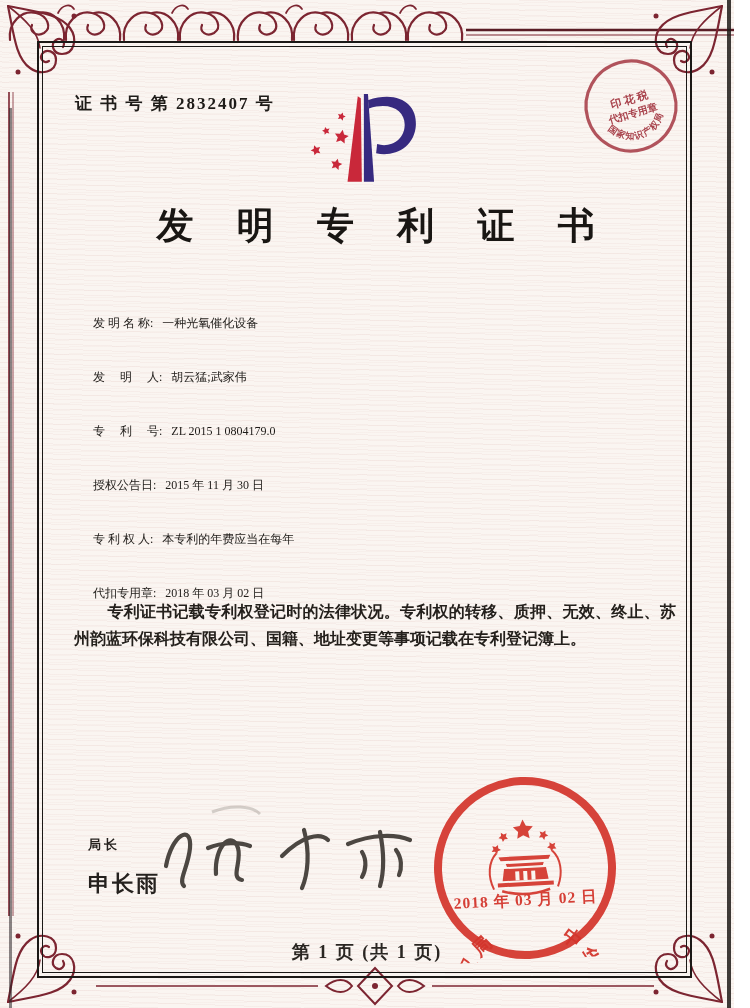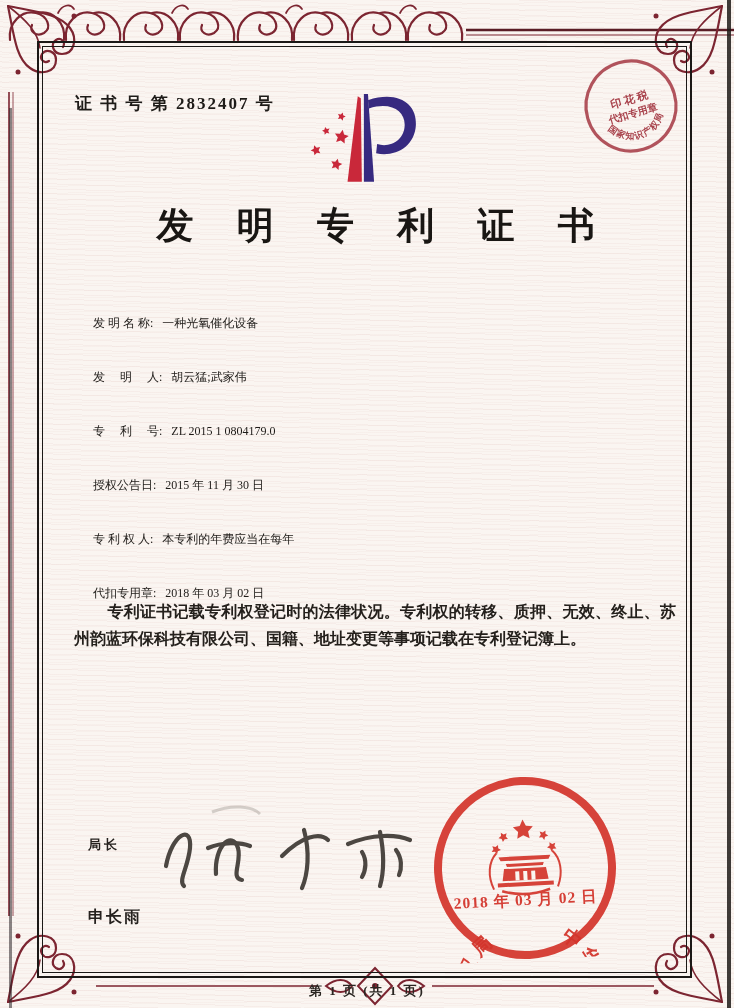--- a/index.html
+++ b/index.html
@@ -26,22 +26,22 @@
          font-size:37px;font-weight:700;letter-spacing:17px;padding-left:34px;box-sizing:border-box;color:#191613;}
   .fields{position:absolute;left:75px;top:0;width:560px;}
   .field{position:absolute;left:0;font-size:12px;font-weight:400;white-space:pre;color:#1e1b18;}
   .field .flabel{white-space:pre;}
   .field .fvalue{margin-left:9px;white-space:pre;}
   .f0{top:300px}.f1{top:354px}.f2{top:408px}.f3{top:462px}.f4{top:516px}.f5{top:570px}
   .paras{position:absolute;left:74px;top:599px;width:602px;}
   .paras p{margin:0;font-size:16px;line-height:26.5px;text-indent:2.1em;text-align:justify;
            font-weight:600;color:#24201c;}
   .officer-title{position:absolute;left:88px;top:836px;font-size:13px;font-weight:600;letter-spacing:3px;}
-  .officer-name{position:absolute;left:88px;top:907px;font-size:16px;font-weight:600;letter-spacing:2px;}
-  .footer{position:absolute;left:0;top:982px;width:100%;text-align:center;font-size:13px;
+  .officer-name{position:absolute;left:88px;top:869px;font-size:22px;font-weight:600;letter-spacing:2px;}
+  .footer{position:absolute;left:0;top:940px;width:100%;text-align:center;font-size:18px;
           font-weight:600;letter-spacing:2px;color:#2a2622;}
   svg text{font-family:"Liberation Serif","DejaVu Serif",serif;}
 </style>
 </head>
 <body>
 
 <div class="page">
 
   <svg class="abs" style="left:0;top:0" width="750" height="54">
     <defs>

